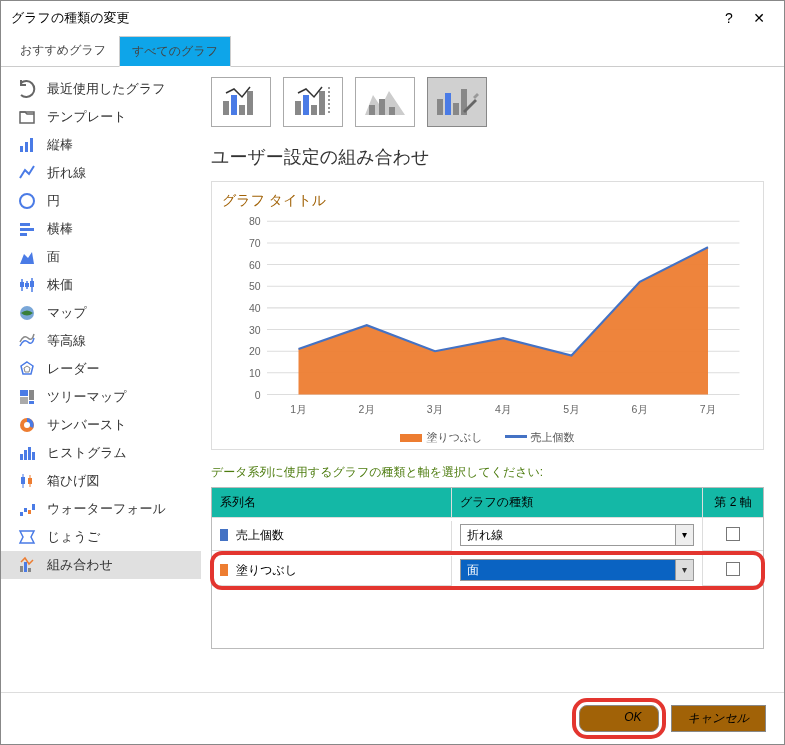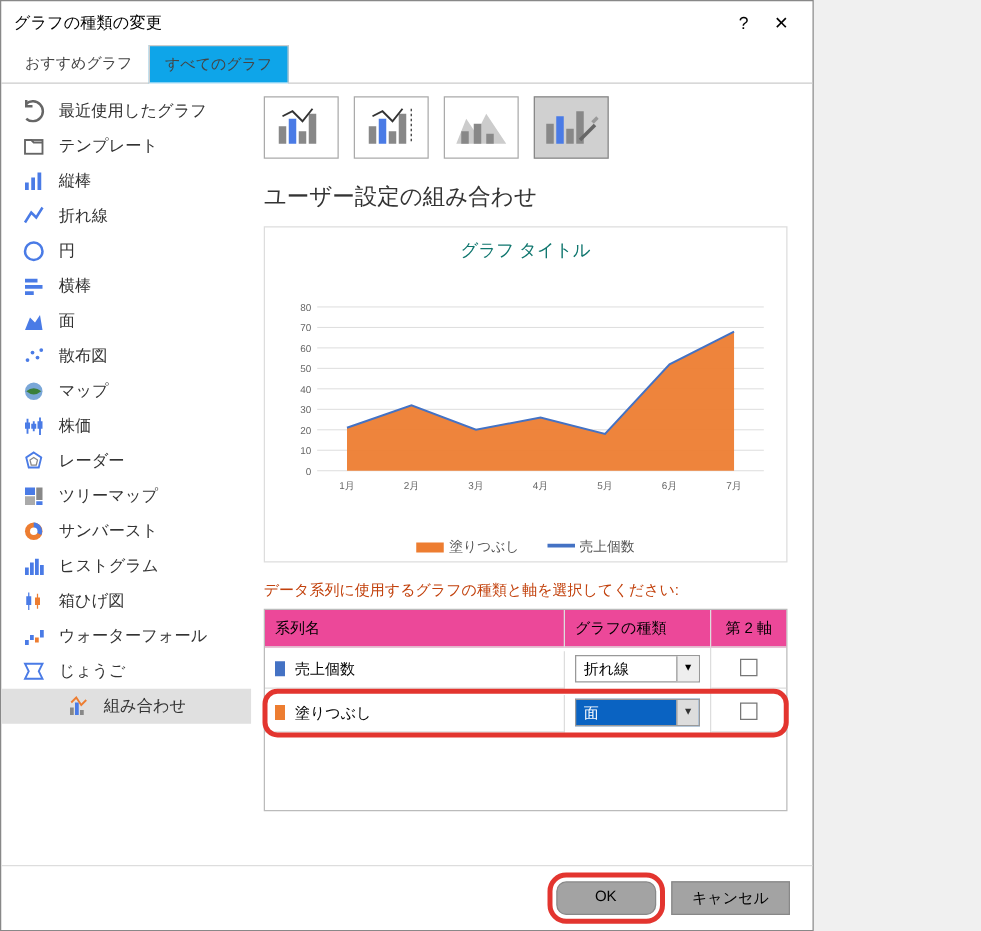--- a/index.html
+++ b/index.html
@@ -1,18 +1,18 @@
 <!DOCTYPE html>
 <html><head>
 <meta charset="utf-8">
 <style>
   * { box-sizing: border-box; font-family: "Yu Gothic UI", "Meiryo", sans-serif; }
   body { margin: 0; background: #f0f0f0; }
   .dialog {
-    width: 651px; height: 745px; background: #fff;
+    width: 785px; height: 745px; background: #fff;
     border: 1px solid #888; position: relative; display: flex; flex-direction: column;
   }
   .titlebar {
     display: flex; align-items: center; padding: 8px 10px; font-size: 13px;
   }
   .titlebar .title { flex: 1; }
   .titlebar .btn { width: 30px; text-align: center; font-size: 14px; cursor: pointer; }
   .tabs {
     display: flex; border-bottom: 1px solid #ccc; padding: 0 6px;
   }
@@ -28,51 +28,51 @@
     flex: 1; display: flex; overflow: hidden;
   }
   .sidebar {
     width: 200px; padding: 8px 0; overflow-y: auto;
   }
   .side-item {
     display: flex; align-items: center; gap: 10px;
     padding: 4px 16px; font-size: 13px; color: #333; cursor: pointer;
   }
   .side-item .icon { width: 20px; height: 20px; display:flex; align-items:center; justify-content:center; }
-  .side-item.selected { background: #e0e0e0; justify-content: center; }
+  .side-item.selected { background: #e0e0e0; }
   .main {
     flex: 1; padding: 10px 20px 10px 10px; display: flex; flex-direction: column;
   }
   .thumbs { display: flex; gap: 12px; margin-bottom: 18px; }
   .thumb {
     width: 60px; height: 50px; border: 1px solid #aaa; background: #fff;
     display: flex; align-items: center; justify-content: center; cursor: pointer;
   }
   .thumb.selected { background: #d0d0d0; border-color: #888; }
   .section-title {
     font-size: 18px; color: #333; margin: 0 0 12px 0;
   }
   .chart-box {
     border: 1px solid #ddd; padding: 10px 10px 4px 10px; margin-bottom: 14px;
   }
-  .chart-title { text-align: center; color: #0f766e; font-size: 14px; margin-bottom: 6px; }
+  .chart-title { color: #a16207; font-size: 14px; margin-bottom: 6px; }
   .chart-svg { width: 100%; height: 210px; display: block; }
   .legend { display: flex; justify-content: center; gap: 22px; font-size: 11px; color: #555; margin-top:4px;}
   .legend .swatch { display:inline-block; width:22px; height:8px; vertical-align:middle; margin-right:4px;}
-  .instr { font-size: 12px; color: #c2410c; margin-bottom: 6px; }
+  .instr { font-size: 12px; color: #4d7c0f; margin-bottom: 6px; }
   .grid {
     border: 1px solid #bbb; font-size: 12px;
   }
   .grid-head, .grid-row {
     display: grid; grid-template-columns: 240px 1fr 60px; align-items:center;
   }
   .grid-head > div, .grid-row > div {
     padding: 6px 8px; border-right: 1px solid #ddd; border-bottom: 1px solid #ddd;
   }
-  .grid-head > div { background: #ec4899; font-weight: 500; }
+  .grid-head > div { background: #14b8a6; font-weight: 500; }
   .grid-head > div:last-child, .grid-row > div:last-child { border-right: none; text-align:center;}
   .series-cell { display:flex; align-items:center; gap:8px;}
   .series-swatch { width:8px; height:12px; }
   .dropdown {
     display:flex; align-items:center; border:1px solid #999; background:#fff;
     height:22px; width:100%;
   }
   .dropdown .dd-label { flex:1; padding:0 6px; }
   .dropdown .dd-btn { width:18px; text-align:center; border-left:1px solid #999; background:#eee; font-size:10px; line-height:20px;}
   .dropdown.selected { background:#0a63c2; color:#fff; }
@@ -81,21 +81,21 @@
   .highlight-row {
     outline: 4px solid #e3352f; outline-offset: -2px; border-radius: 10px;
   }
   .grid-pad { height:60px; border-top:none;}
   .footer {
     display:flex; justify-content:flex-end; gap:12px; padding:12px 18px;
     border-top:1px solid #ddd;
   }
   .btn-std {
     min-width:80px; padding:4px 16px; font-size:12px; border:1px solid #888;
-    background:#a3a3a3; cursor:pointer; text-align:center;
+    background:#a16207; cursor:pointer; text-align:right;font-style:italic;
   }
   .btn-ok-hl { outline:4px solid #e3352f; outline-offset:3px; border-radius:8px; }
 </style>
 </head>
 <body>
 
 <div class="dialog">
 
   <div class="titlebar">
     <div class="title">グラフの種類の変更</div>
@@ -164,53 +164,51 @@
           </span>
           <span>横棒</span>
         </div>
         <div class="side-item">
           <span class="icon">
             <svg width="18" height="18">
               <polygon points="2,16 6,6 10,10 14,4 16,16" fill="#4a7be6"></polygon>
             </svg>
           </span>
           <span>面</span>
-        </div>
-        <div class="side-item">
-          <span class="icon">
-            <svg width="18" height="18">
-              <circle cx="4" cy="12" r="1.5" fill="#4a7be6"></circle>
-              <circle cx="8" cy="6" r="1.5" fill="#4a7be6"></circle>
-              <circle cx="12" cy="10" r="1.5" fill="#4a7be6"></circle>
-              <circle cx="15" cy="4" r="1.5" fill="#4a7be6"></circle>
-            </svg>
-          </span>
-          <span>散布図</span>
-        </div>
-        <div class="side-item">
-          <span class="icon">
-            <svg width="18" height="18">
-              <circle cx="9" cy="9" r="7" fill="#7aa7d8"></circle>
-              <path d="M3 9 Q9 4 15 9 Q9 14 3 9" fill="#3a7f3a"></path>
-            </svg>
-          </span>
-          <span>マップ</span>
         </div>
         <div class="side-item">
           <span class="icon">
             <svg width="18" height="18">
               <line x1="4" y1="3" x2="4" y2="15" stroke="#4a7be6" stroke-width="1.5"></line>
               <line x1="9" y1="5" x2="9" y2="13" stroke="#4a7be6" stroke-width="1.5"></line>
               <line x1="14" y1="2" x2="14" y2="16" stroke="#4a7be6" stroke-width="1.5"></line>
               <rect x="2" y="6" width="4" height="5" fill="#4a7be6"></rect>
               <rect x="7" y="7" width="4" height="4" fill="#4a7be6"></rect>
               <rect x="12" y="5" width="4" height="6" fill="#4a7be6"></rect>
             </svg>
           </span>
           <span>株価</span>
+        </div>
+        <div class="side-item">
+          <span class="icon">
+            <svg width="18" height="18">
+              <circle cx="9" cy="9" r="7" fill="#7aa7d8"></circle>
+              <path d="M3 9 Q9 4 15 9 Q9 14 3 9" fill="#3a7f3a"></path>
+            </svg>
+          </span>
+          <span>マップ</span>
+        </div>
+        <div class="side-item">
+          <span class="icon">
+            <svg width="18" height="18">
+              <path d="M2 14 Q6 6 10 10 Q14 14 16 6" fill="none" stroke="#4a7be6" stroke-width="1.5"></path>
+              <path d="M2 10 Q6 2 10 6 Q14 10 16 2" fill="none" stroke="#888" stroke-width="1.5"></path>
+            </svg>
+          </span>
+          <span>等高線</span>
         </div>
         <div class="side-item">
           <span class="icon">
             <svg width="18" height="18">
               <polygon points="9,2 15,6 13,14 5,14 3,6" fill="none" stroke="#4a7be6" stroke-width="1.5"></polygon>
               <polygon points="9,6 12,8 11,12 7,12 6,8" fill="none" stroke="#888" stroke-width="1"></polygon>
             </svg>
           </span>
           <span>レーダー</span>
         </div>

